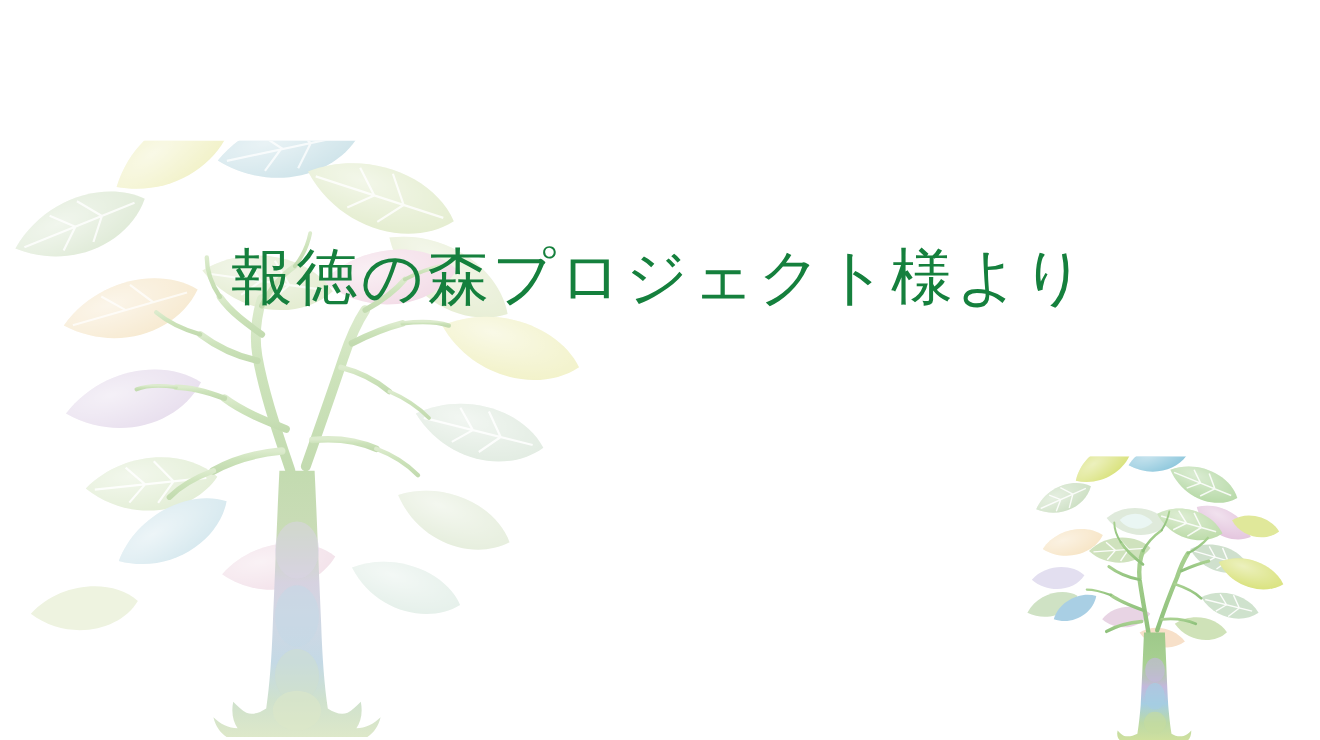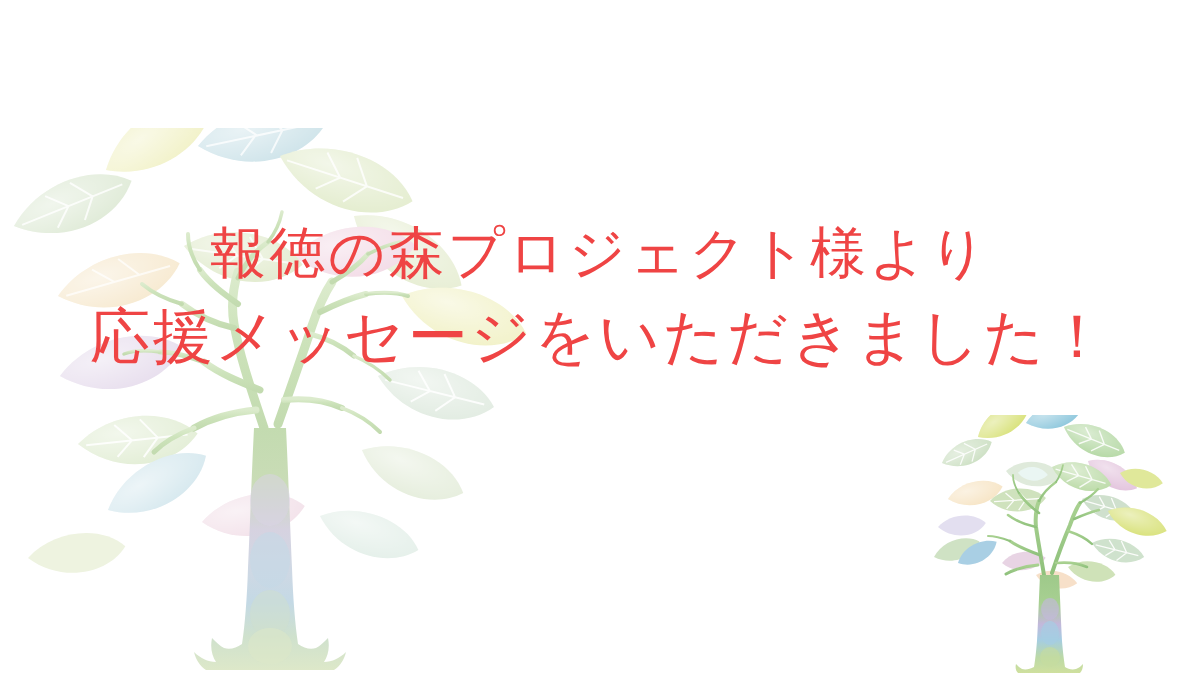--- a/index.html
+++ b/index.html
@@ -40,21 +40,21 @@
   #headline {
     position: absolute;
     left: 0;
     top: 212px;
     width: 1200px;
     text-align: center;
     z-index: 5;
   }
   .headline-line {
     display: block;
-    color: #ef4444;
+    color: #15803d;
     font-family: "Liberation Serif", "DejaVu Serif", serif;
     font-weight: 400;
     letter-spacing: 0.055em;
     white-space: nowrap;
   }
   #headline-line-1 {
     font-size: 56px;
     line-height: 82px;
   }
   #headline-line-2 {
@@ -354,16 +354,15 @@
                  Z" fill="url(#trunkGradS)"></path>
         <ellipse cx="120" cy="194" rx="9" ry="11" fill="#c3b8db" opacity="0.65"></ellipse>
         <ellipse cx="120" cy="218" rx="9" ry="12" fill="#a5cde2" opacity="0.7"></ellipse>
         <ellipse cx="120" cy="242" rx="10" ry="10" fill="#c6dc9e" opacity="0.6"></ellipse>
       </g>
     </svg>
   </div>
 
   <div id="headline">
     <span class="headline-line" id="headline-line-1">報徳の森プロジェクト様より</span>
-    <span class="headline-line" id="headline-line-2">応援メッセージをいただきました！</span>
   </div>
 
 </div>
 
 </body></html>

